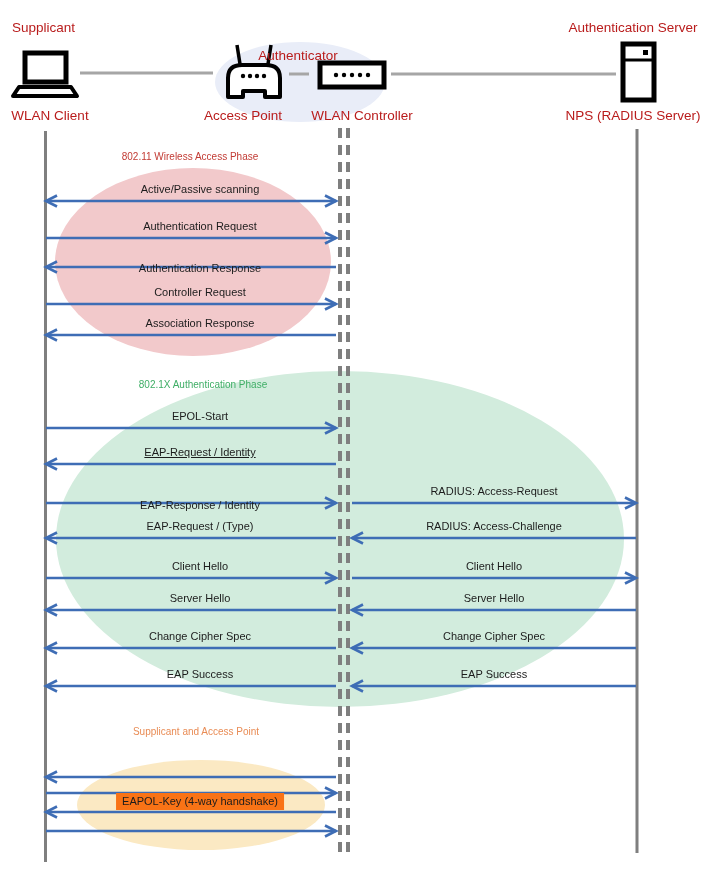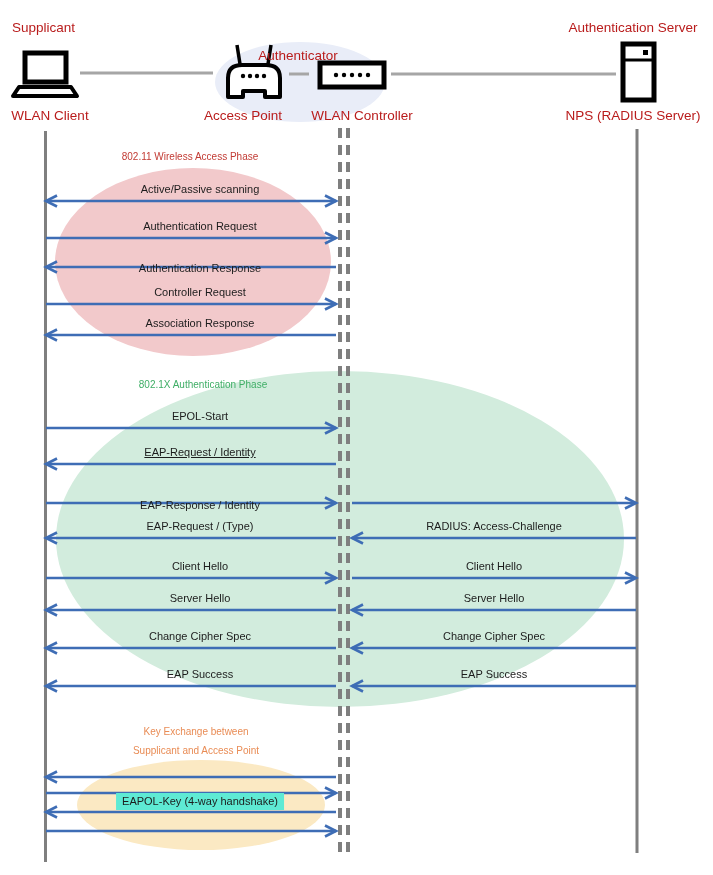--- a/index.html
+++ b/index.html
@@ -15,21 +15,21 @@
   .role-authserver{left:633px;top:19px;}
   .dev-client{left:50px;top:107px;}
   .dev-ap{left:243px;top:107px;}
   .dev-controller{left:362px;top:107px;}
   .dev-nps{left:633px;top:107px;}
   .phase-title{position:absolute;white-space:nowrap;font-size:10px;line-height:19px;text-align:center;transform:translateX(-50%);}
   .phase-0{left:190px;top:147px;}
   .phase-1{left:203px;top:375px;}
   .phase-2{left:196px;top:722px;}
   .msg-label{position:absolute;white-space:nowrap;font-size:11px;line-height:17px;transform:translateX(-50%);color:#1c1c1c;}
-  .msg-label.bg{background:#5eead4;padding:0 6px;}
+  .msg-label.bg{background:#f97316;padding:0 6px;}
 </style>
 </head>
 <body>
 
 <div id="stage">
 
   <svg id="art" width="713" height="875" viewBox="0 0 713 875">
 
     <ellipse cx="300" cy="82" rx="85" ry="40" fill="#E9EDF8"></ellipse>
     <ellipse cx="193" cy="262" rx="138" ry="94" fill="#F2C9CB"></ellipse>
@@ -181,32 +181,32 @@
   <div class="lbl center role-authserver">Authentication Server</div>
 
   <div class="lbl center dev-client">WLAN Client</div>
   <div class="lbl center dev-ap">Access Point</div>
   <div class="lbl center dev-controller">WLAN Controller</div>
   <div class="lbl center dev-nps">NPS (RADIUS Server)</div>
 
   <div class="phase-title phase-0" style="color: rgb(194, 59, 52);">802.11 Wireless Access Phase</div>
   <div class="phase-title phase-1" style="color: rgb(63, 174, 102);">802.1X Authentication Phase</div>
   <div class="phase-title phase-2" style="color: rgb(233, 140, 85);">
-    <div>Key Exchange between</div>
     <div>Supplicant and Access Point</div>
   </div>
 
 <div class="msg-label" style="left: 200px; top: 181px;">Active/Passive scanning</div>
     <div class="msg-label" style="left: 200px; top: 218px;">Authentication Request</div>
     <div class="msg-label" style="left: 200px; top: 247px; margin-top: 13px;">Authentication Response</div>
     <div class="msg-label" style="left: 200px; top: 284px;">Controller Request</div>
     <div class="msg-label" style="left: 200px; top: 315px;">Association Response</div>
     <div class="msg-label" style="left: 200px; top: 408px;">EPOL-Start</div>
     <div class="msg-label" style="left: 200px; top: 444px; text-decoration: underline;">EAP-Request / Identity</div>
     <div class="msg-label" style="left: 200px; top: 483px; margin-top: 14px;">EAP-Response / Identity</div>
+    <div class="msg-label" style="left: 494px; top: 483px;">RADIUS: Access-Request</div>
     <div class="msg-label" style="left: 200px; top: 518px;">EAP-Request / (Type)</div>
     <div class="msg-label" style="left: 494px; top: 518px;">RADIUS: Access-Challenge</div>
     <div class="msg-label" style="left: 200px; top: 558px;">Client Hello</div>
     <div class="msg-label" style="left: 494px; top: 558px;">Client Hello</div>
     <div class="msg-label" style="left: 200px; top: 590px;">Server Hello</div>
     <div class="msg-label" style="left: 494px; top: 590px;">Server Hello</div>
     <div class="msg-label" style="left: 200px; top: 628px;">Change Cipher Spec</div>
     <div class="msg-label" style="left: 494px; top: 628px;">Change Cipher Spec</div>
     <div class="msg-label" style="left: 200px; top: 666px;">EAP Success</div>
     <div class="msg-label" style="left: 494px; top: 666px;">EAP Success</div>

